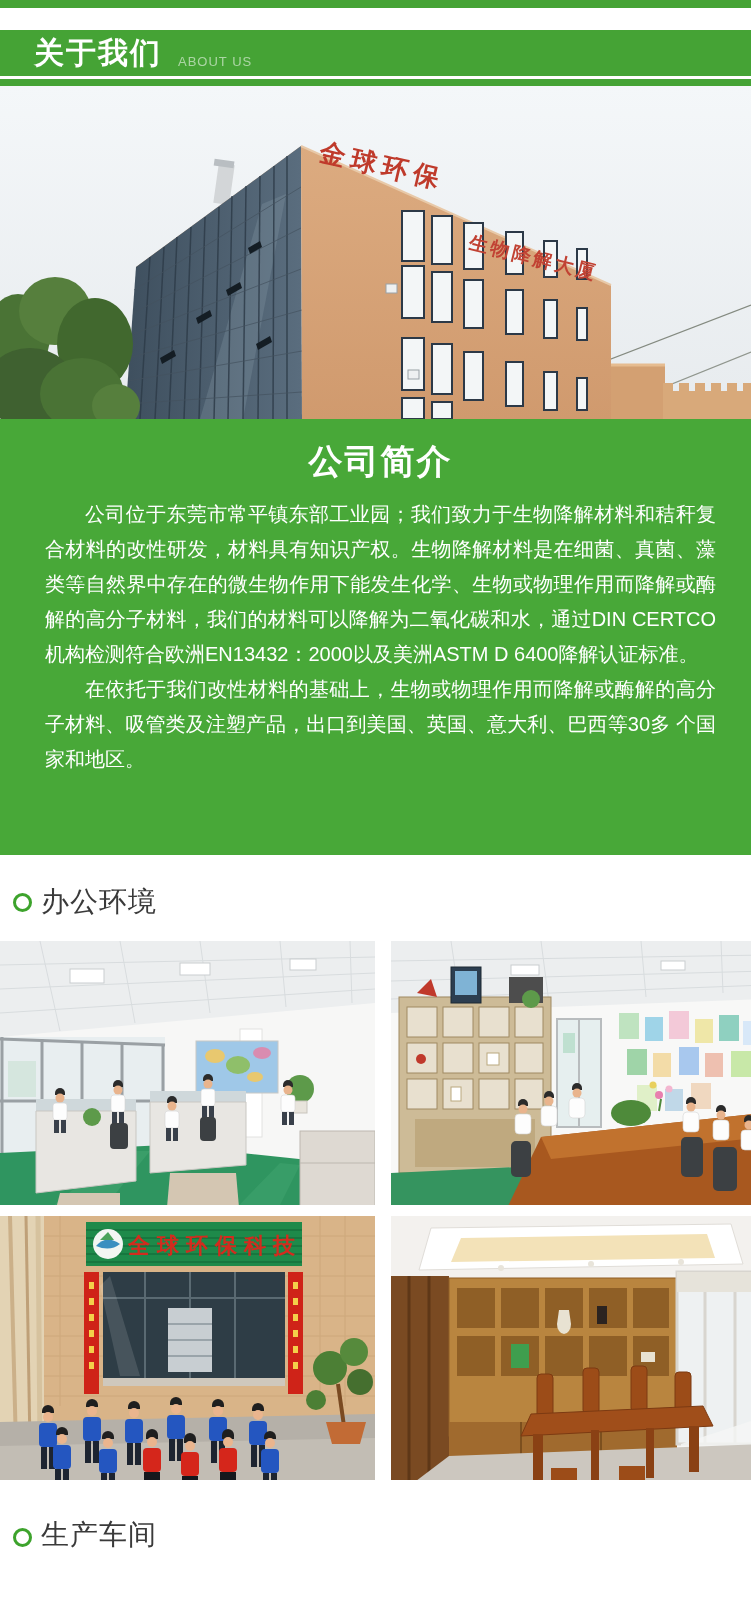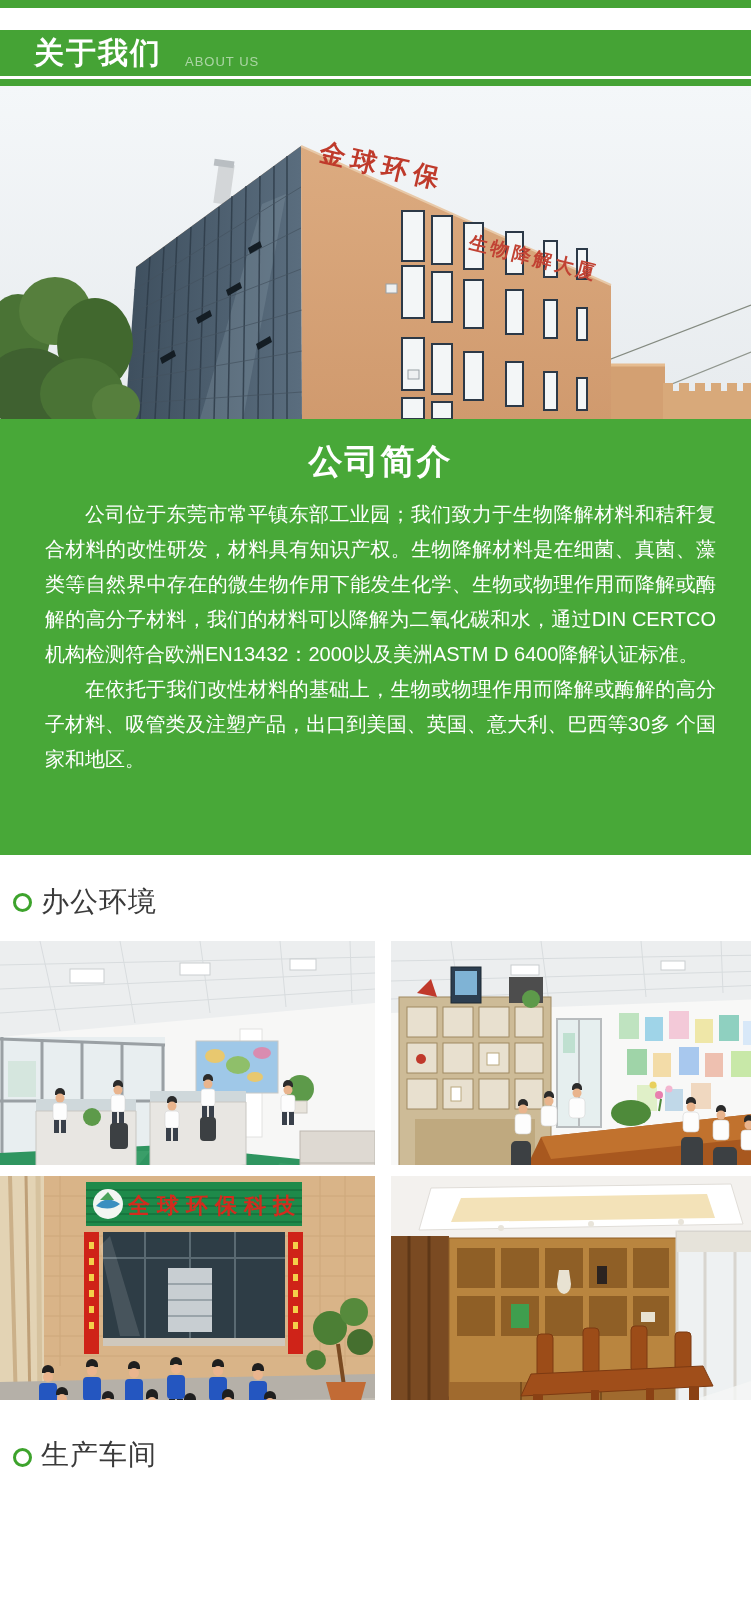--- a/index.html
+++ b/index.html
@@ -1,33 +1,33 @@
 <!DOCTYPE html>
 <html><head>
 <meta charset="utf-8">
 <style>
   html,body{margin:0;padding:0;background:#ffffff;}
   body{width:751px;font-family:"Liberation Sans","DejaVu Sans",sans-serif;}
   .top-strip{height:8px;background:#45a335;}
   .gap1{height:22px;background:#ffffff;}
   .header-bar{height:46px;background:#45a335;display:flex;align-items:center;padding-left:34px;box-sizing:border-box;}
   .header-title{color:#ffffff;font-size:30px;font-weight:bold;letter-spacing:2px;line-height:1;}
-  .header-sub{color:rgba(255,255,255,0.55);font-size:13px;margin-left:23px;align-self:flex-end;margin-bottom:7px;letter-spacing:1px;}
+  .header-sub{color:rgba(255,255,255,0.55);font-size:13px;margin-left:16px;align-self:flex-end;margin-bottom:7px;letter-spacing:1px;}
   .header-line{height:3px;background:#ffffff;}
   .header-strip{height:7px;background:#45a335;}
   .hero{height:333px;overflow:hidden;line-height:0;}
   .intro{background:#48a838;height:436px;box-sizing:border-box;padding:20px 35px 0 45px;}
   .intro-title{color:#ffffff;font-size:34px;font-weight:bold;text-align:center;margin:0 0 12px 0;letter-spacing:2px;}
   .intro p{color:#ffffff;font-size:20px;line-height:35px;margin:0;text-indent:2em;text-align:justify;}
   .section-head{display:flex;align-items:center;margin:32px 0 0 13px;height:30px;}
   .section-head.second{margin-top:42px;font-family:Liberation Mono, monospace;}
   .ring{width:13px;height:13px;border:3px solid #3da32c;border-radius:50%;flex:0 0 auto;}
   .section-label{font-size:28px;color:#3a3a3a;margin-left:9px;letter-spacing:1px;line-height:1;}
   .gallery{display:flex;flex-wrap:wrap;column-gap:16px;row-gap:11px;margin-top:24px;}
-  .ph{height:224px;overflow:hidden;line-height:0;background:#e8e8e8;}
+  .ph{height:264px;overflow:hidden;line-height:0;background:#e8e8e8;}
   .ph.left{width:375px;}
   .ph.right{width:360px;}
   svg{display:block;}
 </style>
 </head>
 <body>
 
 <div>
 
   <div class="top-strip"></div>

